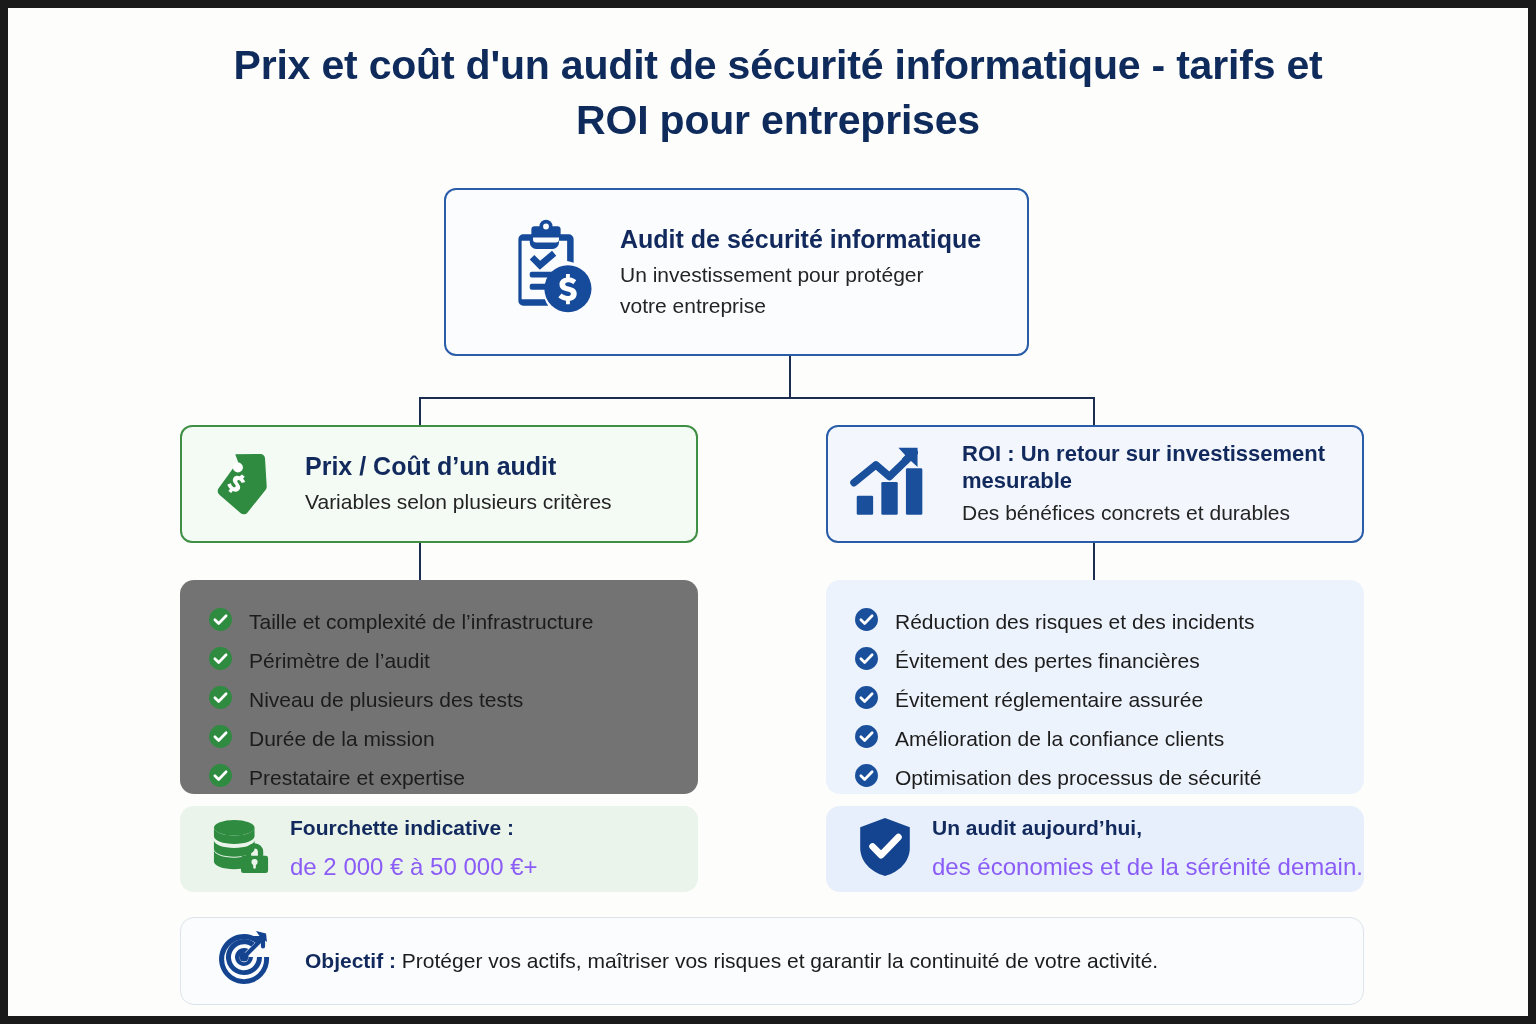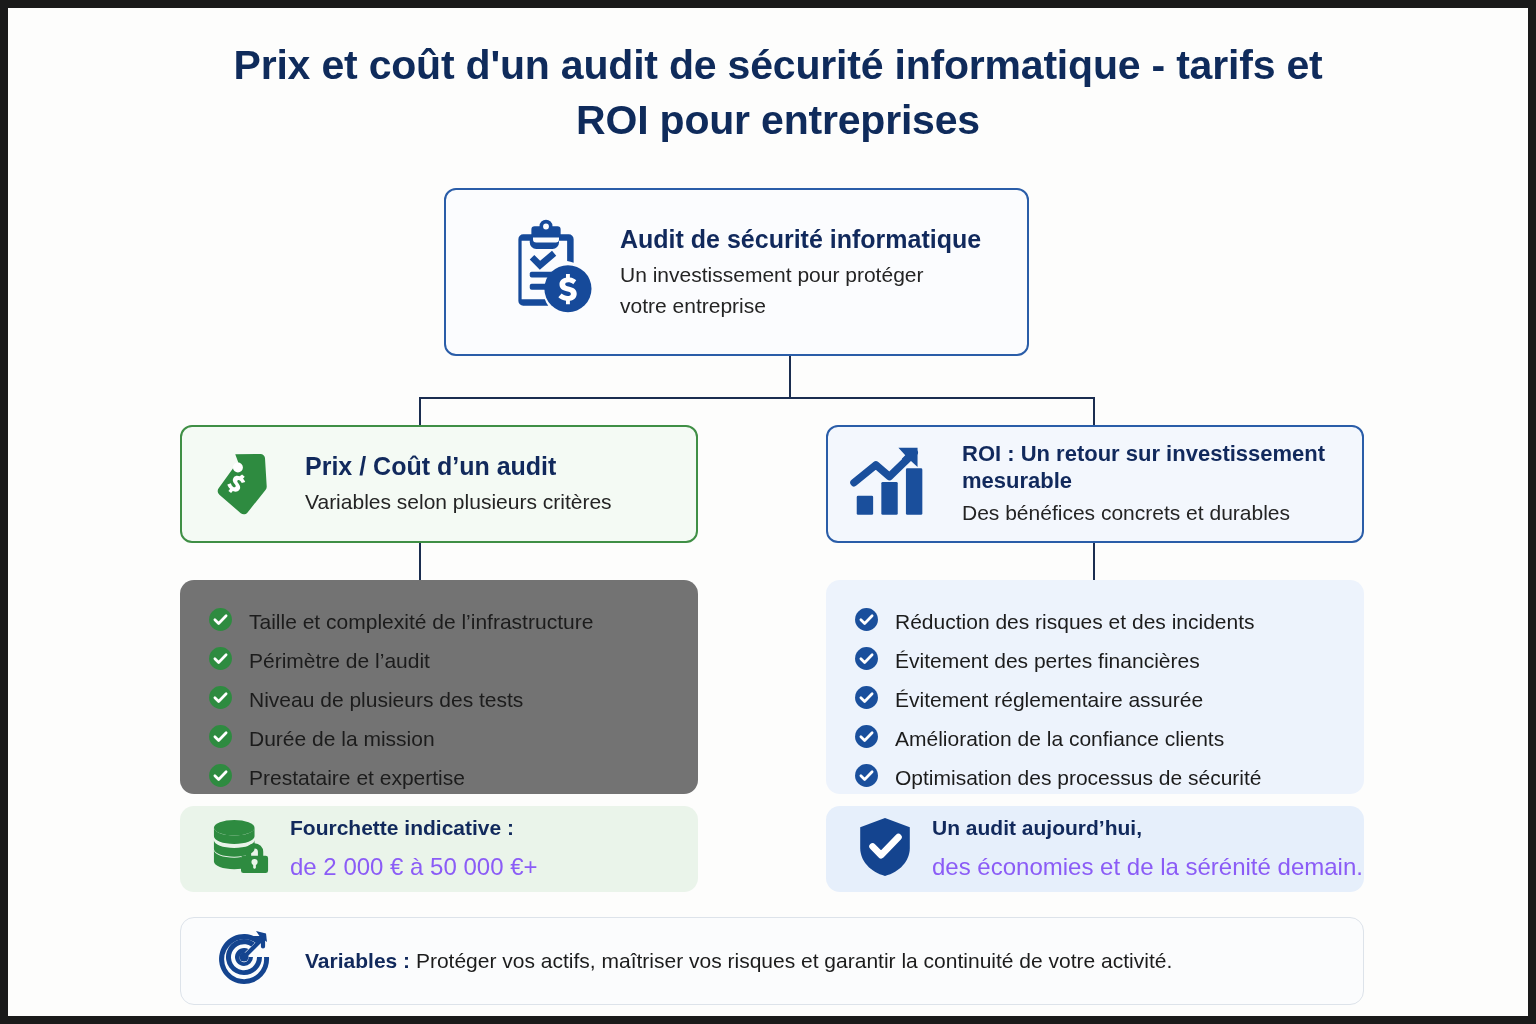--- a/index.html
+++ b/index.html
@@ -288,18 +288,18 @@
       <svg width="62" height="62" viewBox="0 0 62 62">
         <path d="M29 56a25 25 0 1 1 17.4-43l-3.6 3.6A20 20 0 1 0 49 29h5a25 25 0 0 1-25 27z" fill="#14448f"></path>
         <path d="M29 47a18 18 0 1 1 10.9-32.3l-3.7 3.7A13 13 0 1 0 42 29h5a18 18 0 0 1-18 18z" fill="#14448f"></path>
         <path d="M29 38a9 9 0 1 1 4.3-16.9l-4 4A4.6 4.6 0 1 0 33.6 29H38a9 9 0 0 1-9 9z" fill="#14448f"></path>
         <circle cx="29" cy="29" r="4.6" fill="#14448f"></circle>
         <path d="M29 29L48 10m0 0h-8.5M48 10v8.5" stroke="#14448f" stroke-width="4.2" fill="none" stroke-linecap="round" stroke-linejoin="round"></path>
         <path d="M41 3l4.5 6.5L52 14l-1-8.5z" fill="#14448f"></path>
       </svg>
     </span>
     <div class="footer-txt">
-      <b>Variables :</b><span> Protéger vos actifs, maîtriser vos risques et garantir la continuité de votre activité.</span>
+      <b>Objectif :</b><span> Protéger vos actifs, maîtriser vos risques et garantir la continuité de votre activité.</span>
     </div>
   </div>
 
 </div>
 </div>
 
 </body></html>

